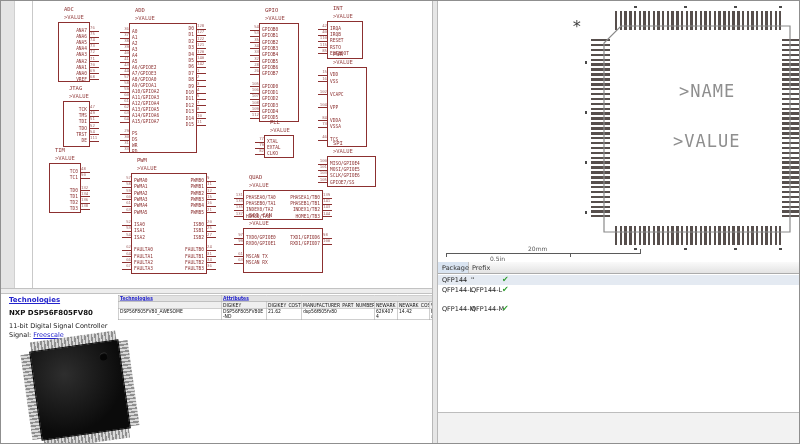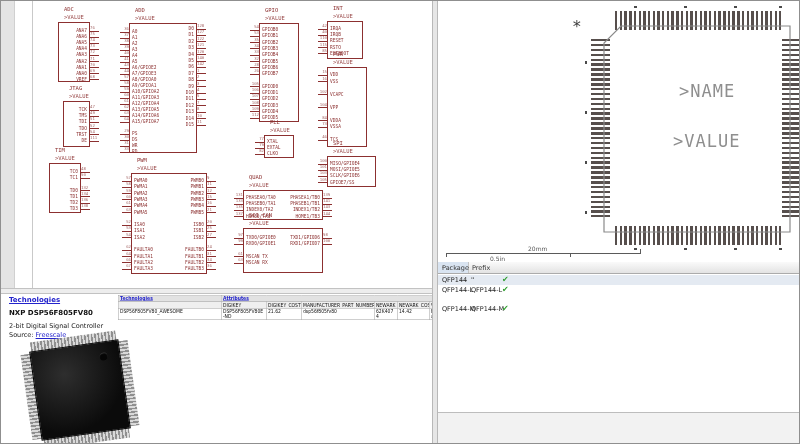--- a/index.html
+++ b/index.html
@@ -598,23 +598,23 @@
             <div class="v-var">QFP144-M</div>
             <div class="v-check">✔</div>
           </div>
         </div>
     </div>
   </div>
 
   <div id="desc-panel" class="panel">
     <div id="desc-link" class="link">Technologies</div>
     <div id="part-title">NXP DSP56F805FV80</div>
-    <div id="part-summary">2-bit Digital Signal Controller</div>
+    <div id="part-summary">11-bit Digital Signal Controller</div>
     <div id="source-line">
-      <span>Source:</span>
+      <span>Signal:</span>
       <span class="link">Freescale</span>
     </div>
 
     <div id="chip-photo">
       <div class="chip-pinstrip cp-t"></div>
       <div class="chip-pinstrip cp-b"></div>
       <div class="chip-pinstrip cp-l"></div>
       <div class="chip-pinstrip cp-r"></div>
       <div id="chip-body">
         <div id="chip-dimple"></div>

